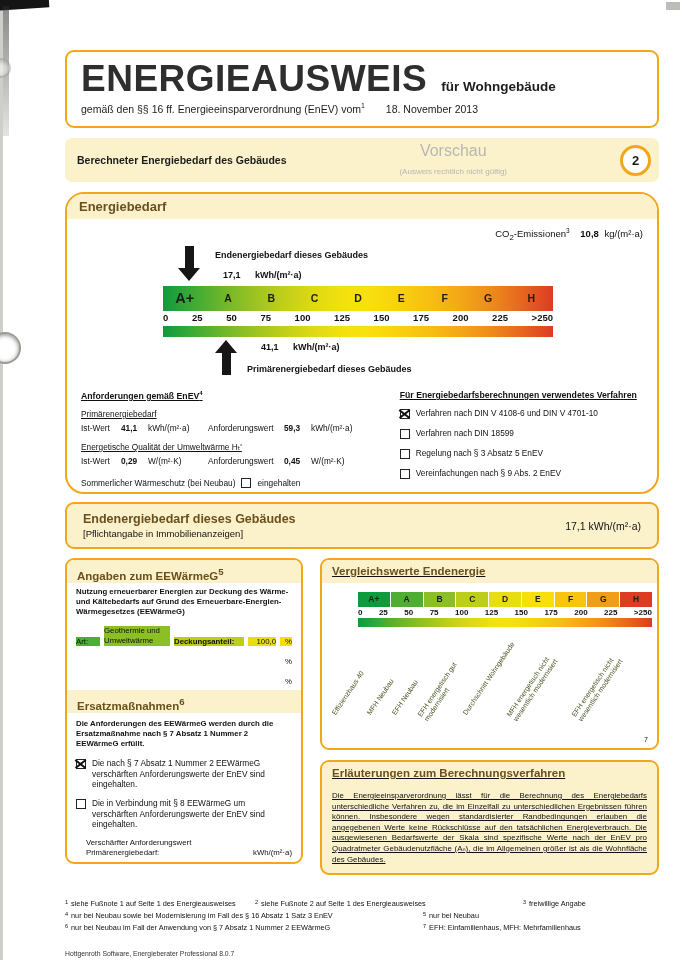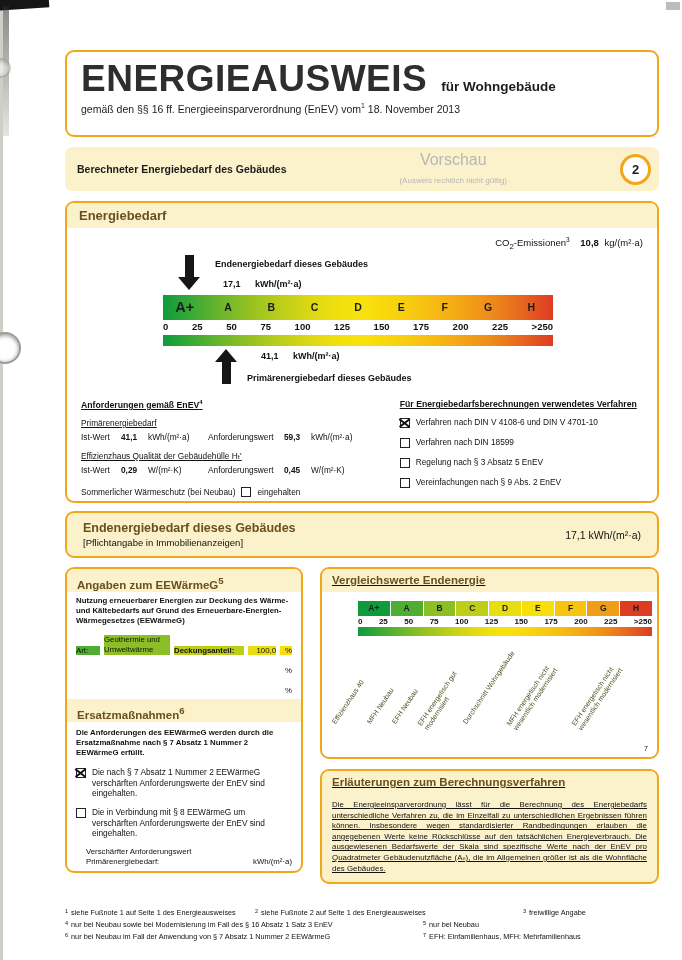--- a/index.html
+++ b/index.html
@@ -9,41 +9,41 @@
   .artifact-corner{position:absolute;left:-6px;top:-3px;width:52px;height:12px;background:#151515;transform:rotate(-4deg);}
   .artifact-edge{position:absolute;left:0;top:6px;width:6px;height:130px;background:linear-gradient(180deg,#2a2a2a,#cfcfc9);opacity:.55;}
   .artifact-tr{position:absolute;right:2px;top:2px;width:14px;height:8px;background:#8f8f8a;opacity:.6;}
   .punch-hole{position:absolute;left:-12px;top:334px;width:28px;height:28px;border-radius:50%;background:#fff;box-shadow:0 0 0 2px #9b9b96, inset 0 1px 4px #888;}
   .punch-hole.h2{top:60px;width:16px;height:16px;left:-10px;opacity:.5;}
 
   .content{position:absolute;left:62px;top:50px;width:594px;}
   .box{border:2px solid #F2A71B;border-radius:9px;box-sizing:border-box;background:#fff;}
 
   
-  .title-box{height:87px;padding:8px 14px 22px;}
+  .title-box{height:78px;padding:8px 14px 22px;}
   .title-line{display:flex;align-items:baseline;}
   .big-title{font-size:37px;font-weight:bold;color:#2e2e2e;letter-spacing:.5px;line-height:1;}
   .subtitle{font-size:13.5px;font-weight:bold;color:#1c1c1c;margin-left:14px;}
   .law{font-size:10.5px;color:#1c1c1c;margin-top:5px;}
   .law sup{font-size:7px;}
-  .law-date{text-align:right;}
+  .law-date{margin-left:18px;text-align:right;}
 
   
   .section-bar{margin-top:10px;height:44px;background:#FBF2CC;border-radius:7px;display:flex;align-items:center;padding:0 8px 0 12px;box-sizing:border-box;}
   .section-title{font-weight:bold;font-size:10.5px;color:#1c1c1c;}
   .preview{flex:1;text-align:center;color:#b7b7b4;}
   .preview .l1{font-size:16px;}
   .preview .l2{font-size:8px;}
   .page-circle{width:25px;height:25px;border:3px solid #F2A71B;border-radius:50%;background:#fff;display:flex;align-items:center;justify-content:center;font-weight:bold;font-size:13px;color:#1c1c1c;flex:0 0 auto;}
 
   .strip{background:#FBF2CC;height:25px;line-height:25px;padding-left:12px;font-weight:bold;font-size:13px;color:#6b4f1d;}
   .strip-sm{background:#FBF2CC;height:23px;line-height:23px;padding-left:10px;font-weight:bold;font-size:11.5px;color:#6b4f1d;}
 
   
-  .eb-box{margin-top:10px;height:302px;position:relative;overflow:hidden;}
+  .eb-box{margin-top:10px;height:302px;position:relative;overflow:hidden;border-radius:19px;}
   .co2{position:absolute;right:14px;top:33px;font-size:9.5px;}
   .co2 sup{font-size:6.5px;}
   .co2 .val{font-weight:bold;margin:0 3px 0 8px;}
   .scale-area{position:absolute;left:96px;top:52px;width:390px;height:182px;}
   .grad{background:linear-gradient(90deg,#0f9b3c 0%,#39a936 7%,#65b42d 14%,#94c122 22%,#bccd1a 30%,#ddd814 38%,#f2e10e 46%,#f8e10c 52%,#f8d20e 60%,#f7bf12 68%,#f4a816 76%,#ee8c1a 84%,#e6661f 92%,#de3b23 100%);}
   .arrow-down{position:absolute;left:15px;top:0;width:22px;}
   .arrow-down .stem{width:9px;height:22px;background:#161616;margin:0 auto;}
   .arrow-down .head{width:0;height:0;border-left:11px solid transparent;border-right:11px solid transparent;border-top:13px solid #161616;}
   .arrow-up{position:absolute;left:52px;top:94px;width:22px;}
   .arrow-up .head{width:0;height:0;border-left:11px solid transparent;border-right:11px solid transparent;border-bottom:13px solid #161616;}
@@ -223,21 +223,21 @@
           <div class="h1r"><span>Anforderungen gemäß EnEV</span><sup>4</sup></div>
           <div class="sec">Primärenergiebedarf</div>
           <div class="vrow">
             <span class="lw">Ist-Wert</span>
             <span class="val">41,1</span>
             <span class="unit">kWh/(m²·a)</span>
             <span class="lw2">Anforderungswert</span>
             <span class="val2">59,3</span>
             <span>kWh/(m²·a)</span>
           </div>
-          <div class="sec mt8">Effizienzhaus Qualität der Gebäudehülle Hₜ'</div>
+          <div class="sec mt8">Energetische Qualität der Umweltwärme Hₜ'</div>
           <div class="vrow">
             <span class="lw">Ist-Wert</span>
             <span class="val">0,29</span>
             <span class="unit">W/(m²·K)</span>
             <span class="lw2">Anforderungswert</span>
             <span class="val2">0,45</span>
             <span>W/(m²·K)</span>
           </div>
           <div class="sommer">
             <span>Sommerlicher Wärmeschutz (bei Neubau)</span>

